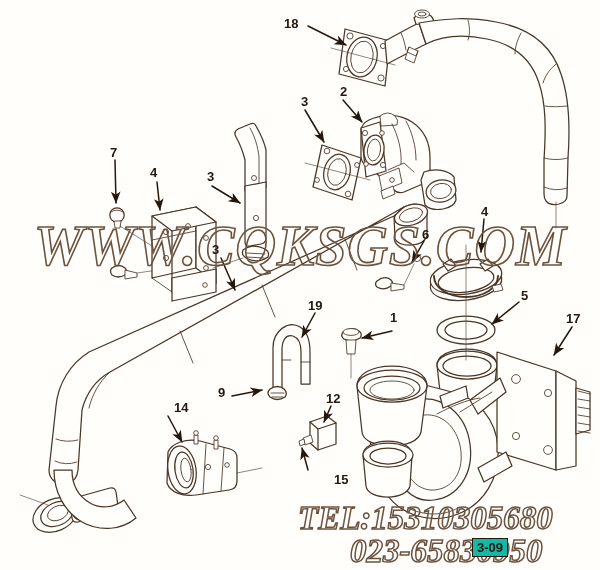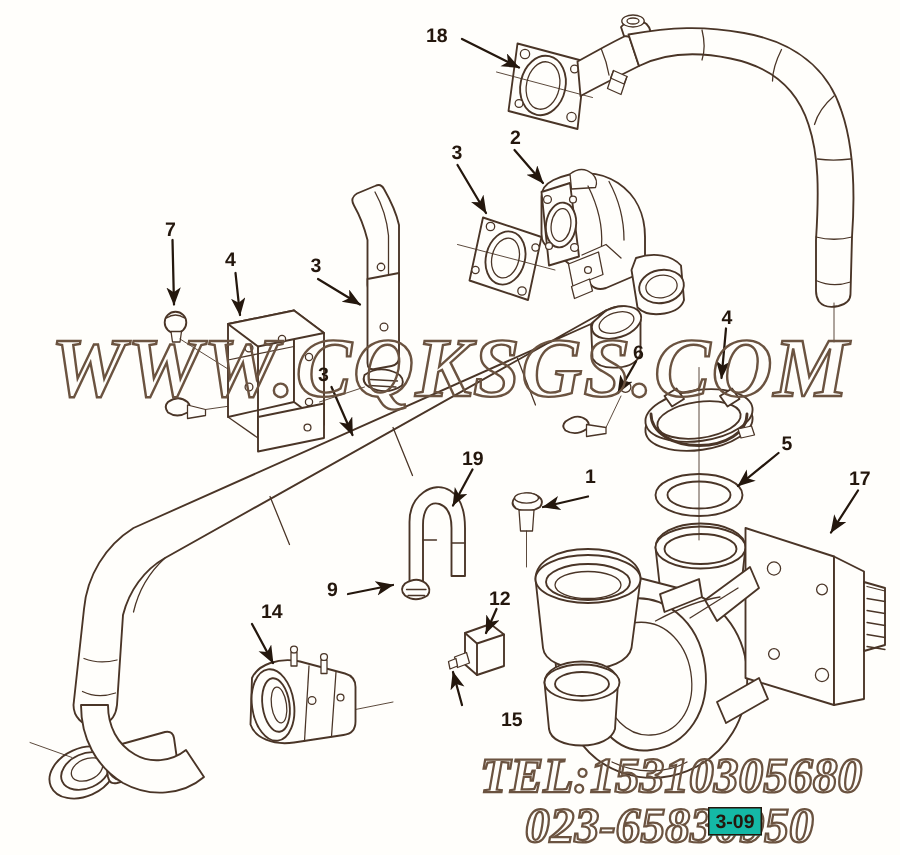--- a/index.html
+++ b/index.html
@@ -34,21 +34,21 @@
     pointer-events:none;
   }
   #wm-domain{
     left:34px; top:214px;
     font-size:56px;
     letter-spacing:1px;
     -webkit-text-stroke:1.6px #6b5340;
     text-shadow:0 0 0 rgba(0,0,0,0);
   }
   #wm-tel{
-    left:320px; top:500px;
+    left:298px; top:500px;
     font-size:33px;
     letter-spacing:0px;
     -webkit-text-stroke:1.5px #6b5340;
   }
   #wm-tel2{
     left:350px; top:533px;
     font-size:33px;
     -webkit-text-stroke:1.5px #6b5340;
   }
   #page-code{

